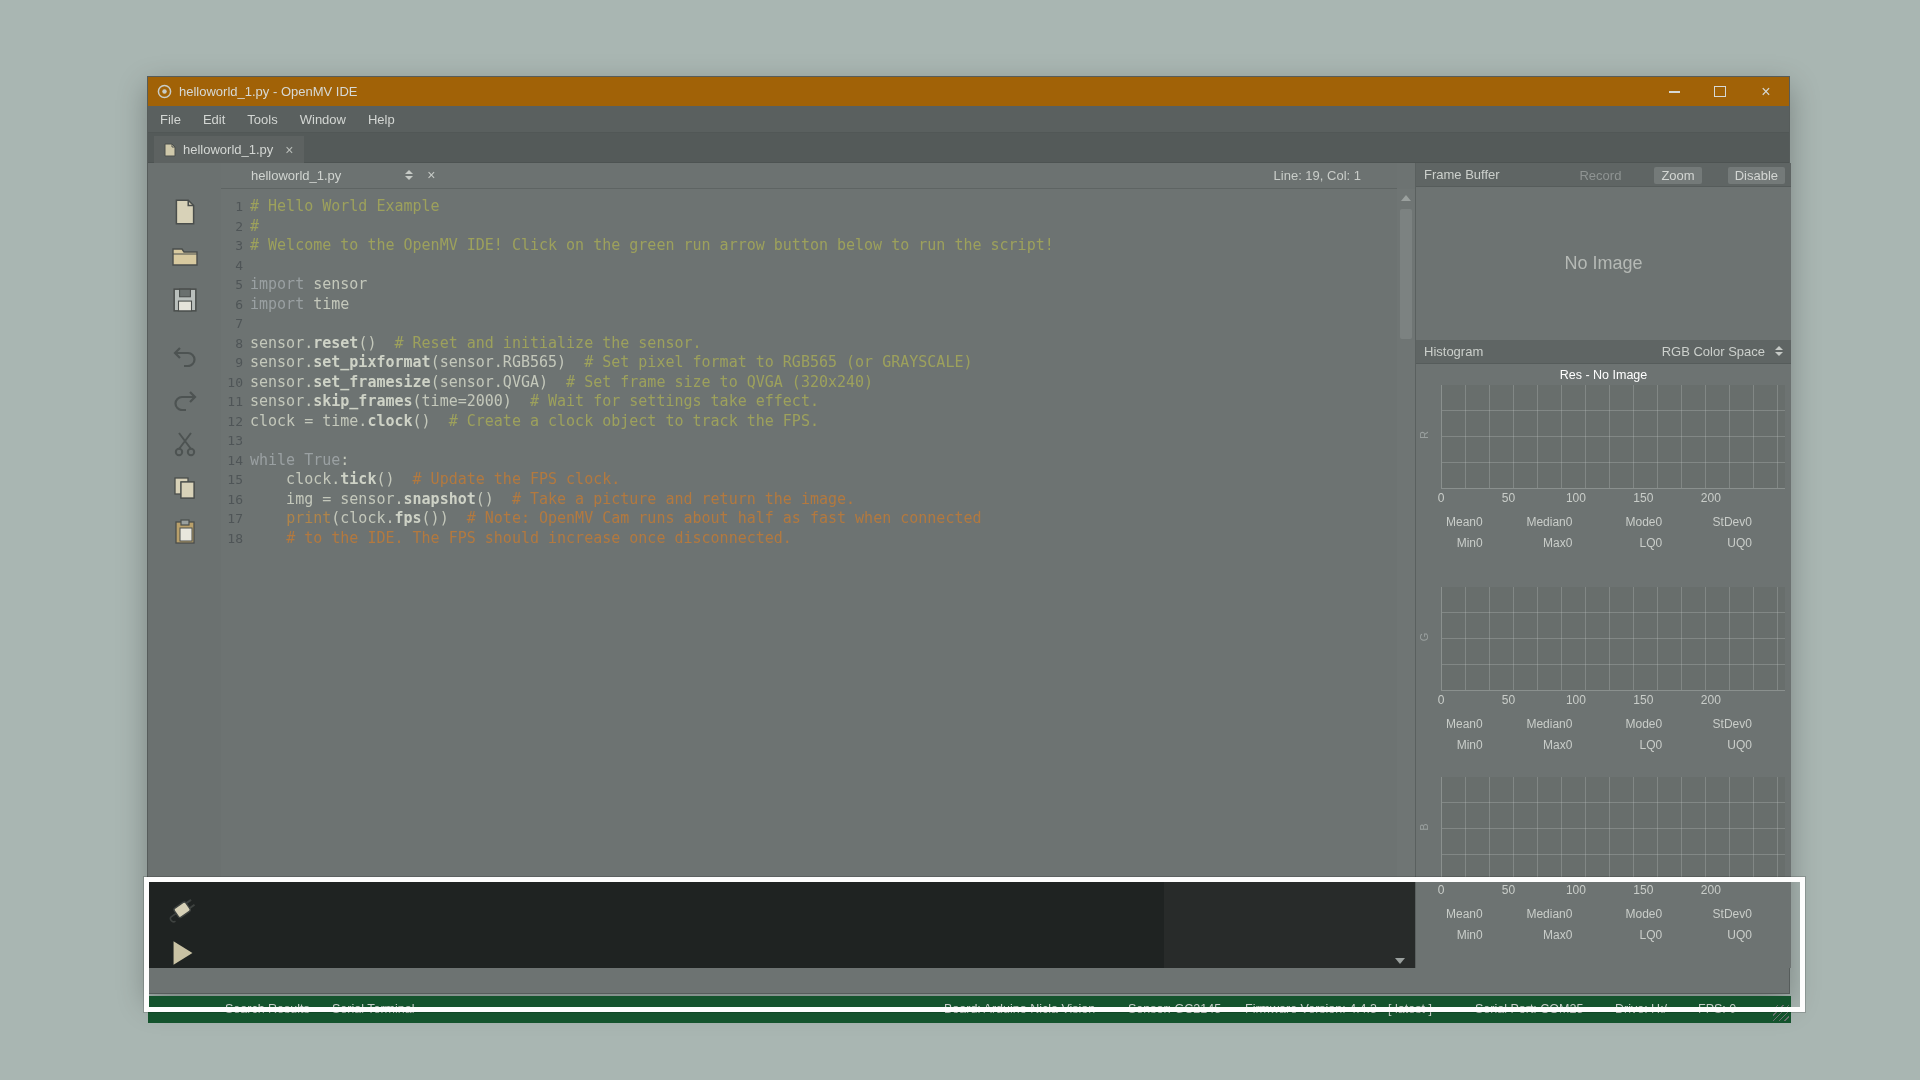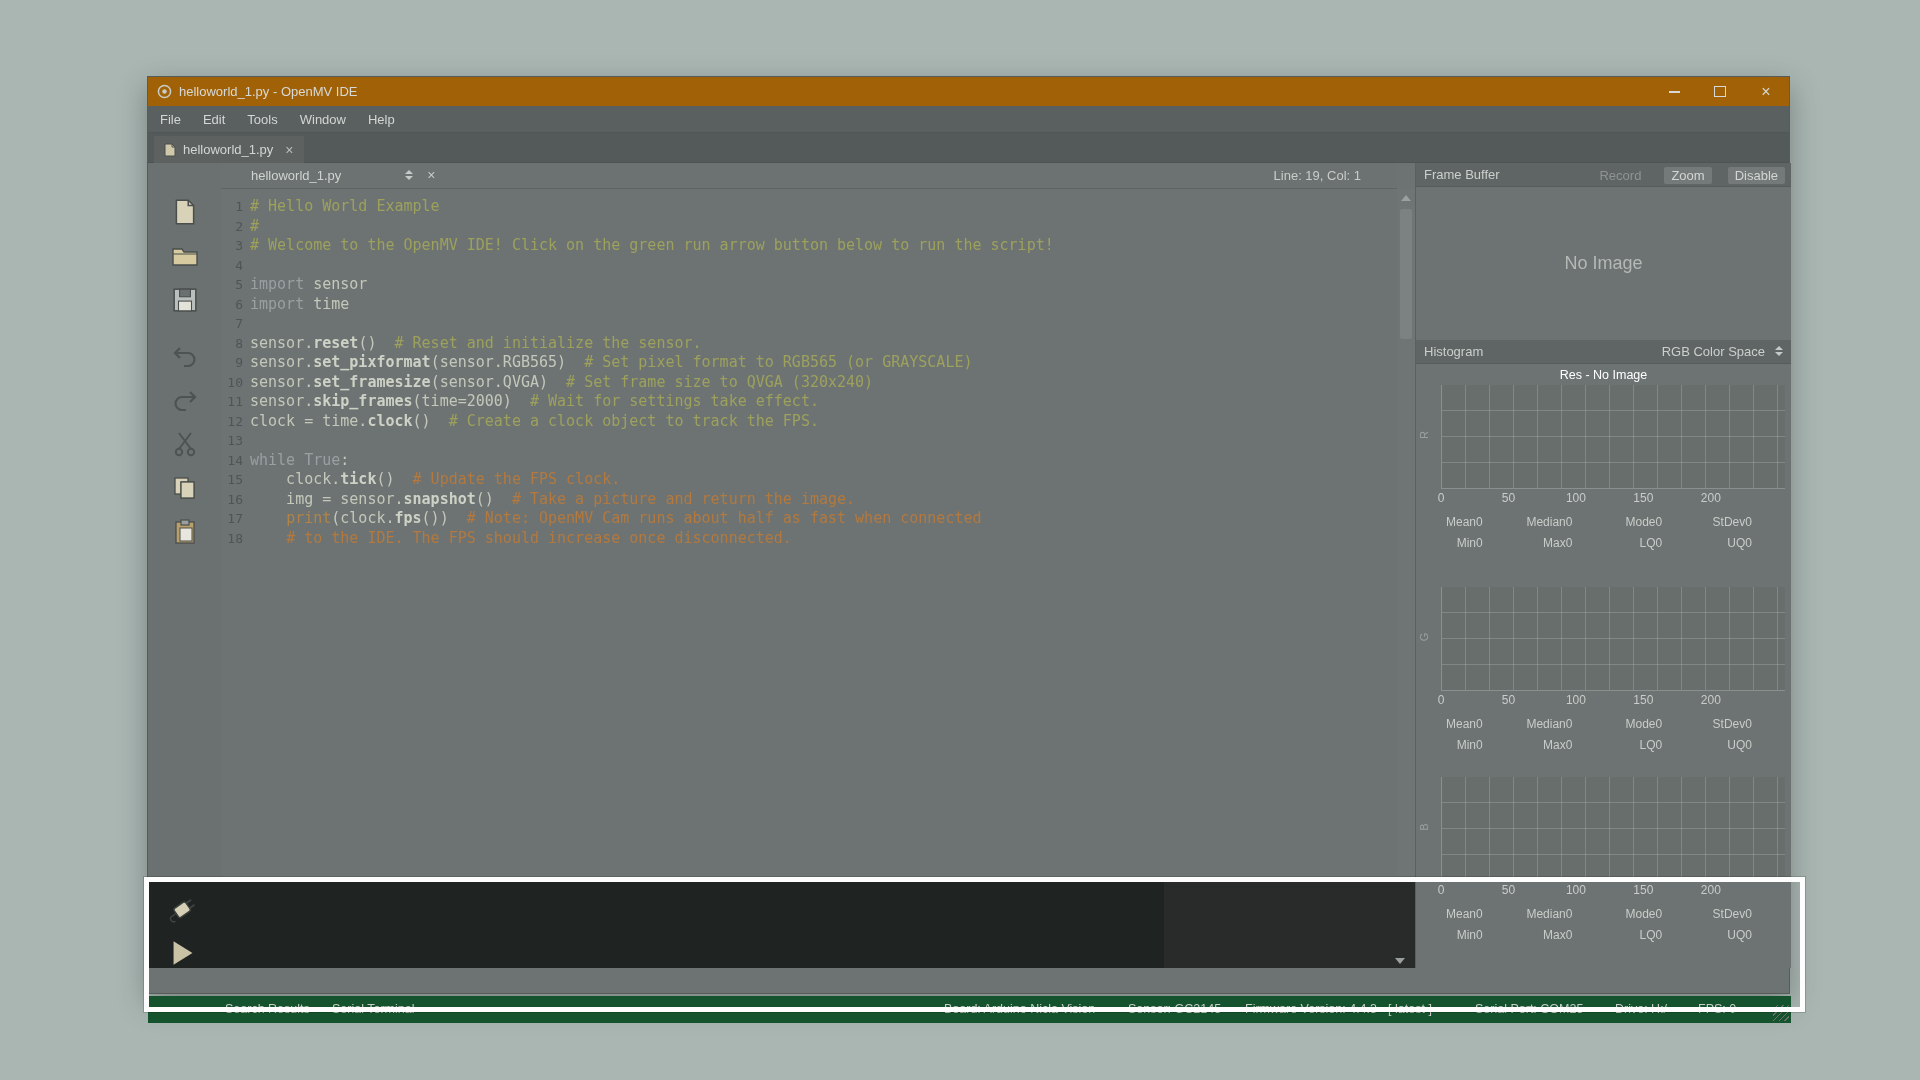--- a/index.html
+++ b/index.html
@@ -56,21 +56,21 @@
   .c-tx{color:#c4c8bb;} .c-fn{color:#ced2c6;font-weight:bold;} .c-pr{color:#b08449;}
 
   
   .scrollbar{position:absolute;left:1249px;top:112px;width:18px;height:691px;background:#6f7574;}
   .scroll-up{position:absolute;left:4px;top:6px;width:0;height:0;border-left:5px solid transparent;border-right:5px solid transparent;border-bottom:6px solid #9aa09e;}
   .scroll-thumb{position:absolute;left:3px;top:20px;width:12px;height:130px;background:#7c8281;border-radius:2px;}
 
   
   .right-panel{position:absolute;left:1267px;top:86px;width:376px;height:805px;background:#6d7372;border-left:1px solid #5a605f;box-sizing:border-box;}
   .panel-header{height:24px;background:#5f6564;display:flex;align-items:center;padding:0 8px;color:#ccd0cc;font-size:13px;position:relative;border-bottom:1px solid #565c5b;box-sizing:border-box;}
-  .fb-buttons{position:absolute;right:6px;top:0;height:24px;display:flex;align-items:center;gap:16px;}
+  .fb-buttons{position:absolute;right:6px;top:0;height:24px;display:flex;align-items:center;gap:26px;}
   .fb-btn{font-size:13px;color:#d3d6d3;background:#747a79;padding:1px 7px;border-radius:2px;}
   .fb-btn.disabled{color:#8f9493;background:transparent;}
   .fb-area{position:absolute;left:0;top:24px;width:100%;height:153px;display:flex;align-items:center;justify-content:center;}
   .no-image{color:#b5b9b5;font-size:18px;}
   .hist-header{position:absolute;left:0;top:177px;width:100%;}
   .hist-space{position:absolute;right:26px;top:4px;color:#ccd0cc;font-size:13px;}
   .hist-arrows{position:absolute;right:8px;top:6px;display:flex;flex-direction:column;}
   .hist-arrows i{display:block;width:0;height:0;border-left:4px solid transparent;border-right:4px solid transparent;}
   .hist-arrows i.up{border-bottom:4px solid #c6cac6;margin-bottom:2px;}
   .hist-arrows i.dn{border-top:4px solid #c6cac6;}

